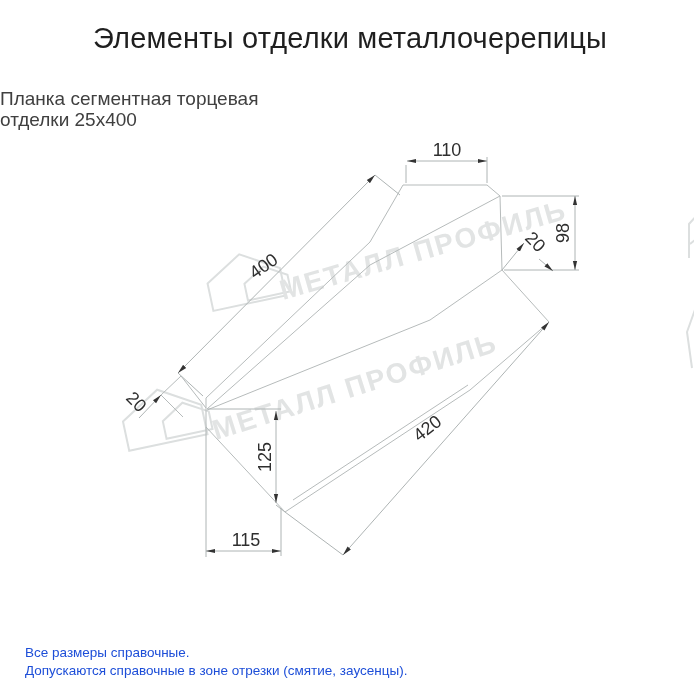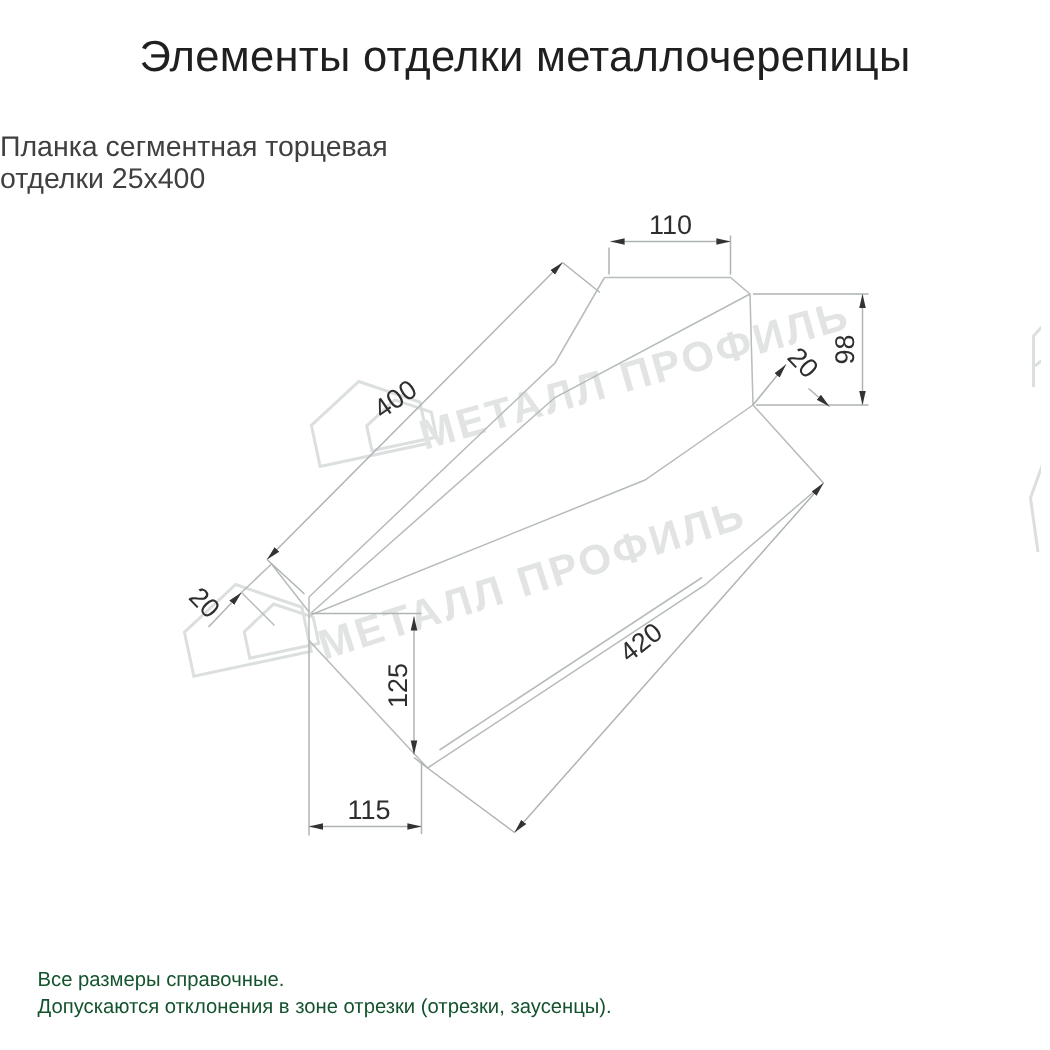--- a/index.html
+++ b/index.html
@@ -10,21 +10,21 @@
   .title{
     position:absolute;top:22px;left:0;width:700px;text-align:center;
     font-size:29px;font-weight:400;color:#1f1f1f;letter-spacing:.2px;
   }
   .subtitle{
     position:absolute;top:88px;left:0;width:700px;text-align:left;
     font-size:19px;line-height:21px;color:#404040;
   }
   .footer{
     position:absolute;left:25px;top:644px;
-    font-size:13.5px;line-height:17.5px;color:#14532d;
+    font-size:13.5px;line-height:17.5px;color:#1d4ed8;
   }
   svg.drawing{position:absolute;left:0;top:0;}
   .partline{stroke:#b6bbbb;stroke-width:1;fill:none;}
   .dimline{stroke:#aeb4b4;stroke-width:1;fill:none;}
   .dimtext{fill:#2e2e2e;font-size:18px;font-family:"Liberation Sans",sans-serif;}
   .wm-text{fill:#e2e4e4;font-size:28px;font-weight:700;letter-spacing:2px;
            font-family:"Liberation Sans",sans-serif;}
   .wm-shape{stroke:#dcdfdf;stroke-width:2;fill:#ffffff;fill-opacity:0;}
 </style>
 </head>
@@ -125,16 +125,16 @@
 
     <g>
       <path class="dimline" d="M206,427 L206,557 M281,508 L281,556"></path>
       <path class="dimline" d="M206,551 L281,551" marker-start="url(#arw)" marker-end="url(#arw)"></path>
       <text class="dimtext" x="246" y="546" text-anchor="middle">115</text>
     </g>
   </svg>
 
   <div class="footer">
     <div>Все размеры справочные.</div>
-    <div>Допускаются отклонения в зоне отрезки (отрезки, заусенцы).</div>
+    <div>Допускаются справочные в зоне отрезки (смятие, заусенцы).</div>
   </div>
 
 </div>
 
 </body></html>

